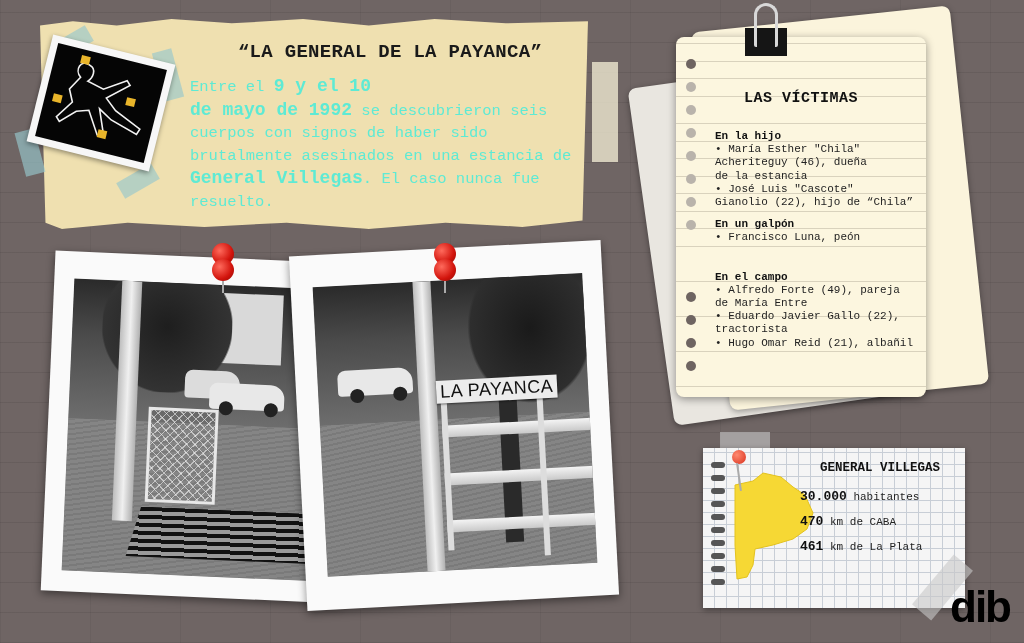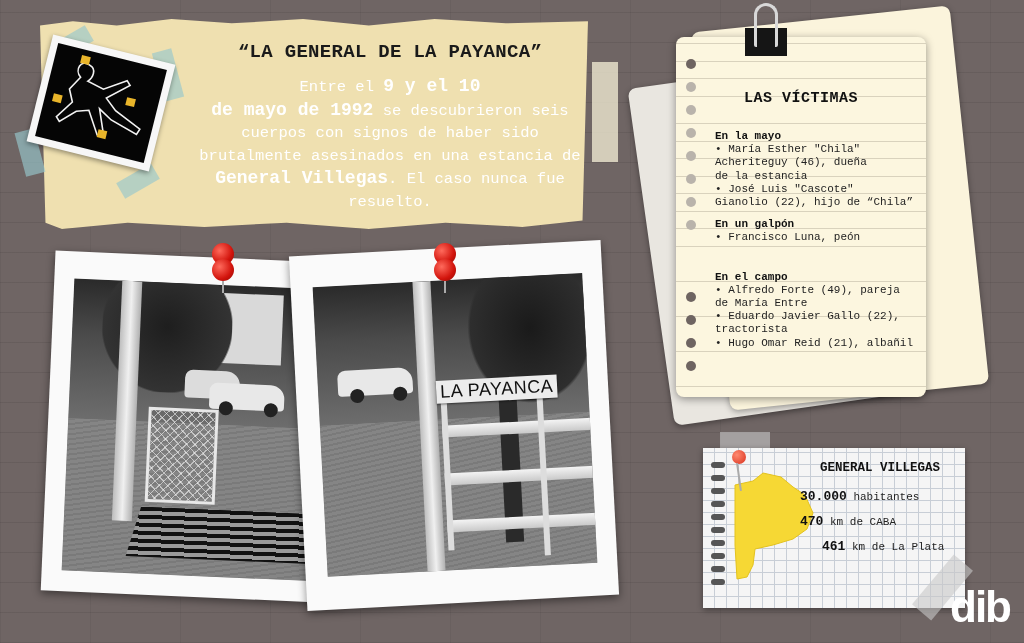--- a/index.html
+++ b/index.html
@@ -19,22 +19,22 @@
     box-shadow: 0 2px 6px rgba(0,0,0,0.35);
     clip-path: polygon(0 4%, 6% 2%, 14% 4%, 24% 1%, 35% 3%, 48% 1%, 60% 4%, 72% 1%, 85% 3%, 100% 2%, 99% 96%, 88% 99%, 74% 97%, 60% 100%, 45% 97%, 30% 99%, 16% 97%, 4% 100%, 1% 97%);
   }
   .header-inner { position: absolute; left: 40px; top: 17px; width: 548px; height: 212px; }
   .header-title {
     position: absolute; left: 150px; top: 24px; width: 400px; text-align: center;
     font-family: "Liberation Mono", monospace; font-weight: bold; font-size: 19px; color: #1a1a1a;
     letter-spacing: 0.3px;
   }
   .header-body {
-    position: absolute; left: 150px; top: 58px; width: 400px; text-align: center;
-    font-family: "Liberation Mono", monospace; font-size: 15.5px; line-height: 22.5px; color: #ffffff;
+    position: absolute; left: 150px; top: 58px; width: 400px; 
+    font-family: "Liberation Mono", monospace; font-size: 15.5px; line-height: 22.5px; color: #5eead4;
   }
   .header-body b { font-size: 18px; }
   .tape { position: absolute; background: rgba(150,200,205,0.65); }
   .side-strip {
     position: absolute; left: 592px; top: 62px; width: 26px; height: 100px;
     background: rgba(245,240,215,0.75);
   }
   
   .crime-polaroid {
     position: absolute; left: 38px; top: 48px; width: 126px; height: 110px;
@@ -112,21 +112,21 @@
   .spiral { position: absolute; left: 8px; width: 14px; height: 6px; border-radius: 3px; background: #555; }
   .yellow-map {
     position: absolute; left: 733px; top: 465px; width: 85px; height: 115px;
   }
   .vill-title { position: absolute; left: 800px; top: 461px; width: 160px; text-align: center; font-weight: bold; font-size: 12.5px; color: #111; }
   .vill-line { position: absolute; left: 800px; width: 160px; text-align: left; font-size: 11px; color: #222; }
   .vill-line b { font-size: 13px; color: #111; }
   .tape-gray { position: absolute; background: rgba(200,200,200,0.6); }
   .logo {
     position: absolute; left: 950px; top: 585px; font-family: "Liberation Sans", sans-serif;
-    font-weight: bold; font-size: 44px; color: #ffffff; letter-spacing: -2px; line-height: 44px;
+    font-weight: bold; font-size: 44px; color: #000000; letter-spacing: -2px; line-height: 44px;
   }
 </style>
 </head>
 <body>
 
 <div class="header-note"></div>
 <div class="side-strip"></div>
 <div class="header-inner">
   <div class="header-title">“LA GENERAL DE LA PAYANCA”</div>
   <div class="header-body">
@@ -208,21 +208,21 @@
   <div class="hole" style="top:114px;"></div>
   <div class="hole" style="top:137px;"></div>
   <div class="hole" style="top:160px;"></div>
   <div class="hole" style="top:183px;"></div>
   <div class="hole dark" style="top:255px;"></div>
   <div class="hole dark" style="top:278px;"></div>
   <div class="hole dark" style="top:301px;"></div>
   <div class="hole dark" style="top:324px;"></div>
   <div class="victims-title">LAS VÍCTIMAS</div>
   <div class="victims-list">
-    <div class="victims-section-title">En la mayo</div>
+    <div class="victims-section-title">En la hijo</div>
     <div>• María Esther "Chila"</div>
     <div>Acheriteguy (46), dueña</div>
     <div>de la estancia</div>
     <div>• José Luis "Cascote"</div>
     <div>Gianolio (22), hijo de “Chila”</div>
     <div class="victims-section-title" style="margin-top:9px;">En un galpón</div>
     <div>• Francisco Luna, peón</div>
     <div class="victims-section-title" style="margin-top:26px;">En el campo</div>
     <div>• Alfredo Forte (49), pareja</div>
     <div>de María Entre</div>
@@ -248,16 +248,16 @@
   <div class="spiral" style="top:131px;"></div>
 </div>
 <svg class="yellow-map" viewBox="0 0 85 115">
   <path d="M2 20 L20 16 L30 8 L48 12 L60 22 L72 30 L80 48 L74 64 L60 74 L40 80 L22 84 L20 100 L14 112 L4 114 L2 80 Z" fill="#f6d834" stroke="#e3c21e" stroke-width="1"></path>
 </svg>
 <div style="position:absolute;left:732px;top:450px;width:14px;height:14px;border-radius:50%;background:radial-gradient(circle at 35% 35%,#ff8a70,#d9301c);"></div>
 <div style="position:absolute;left:738px;top:463px;width:2px;height:28px;background:#aaa;transform:rotate(-8deg);"></div>
 <div class="vill-title">GENERAL VILLEGAS</div>
 <div class="vill-line" style="top:489px;"><b>30.000</b><span> habitantes</span></div>
 <div class="vill-line" style="top:514px;"><b>470</b><span> km de CABA</span></div>
-<div class="vill-line" style="top:539px;padding-left:22px;"><b>461</b><span> km de La Plata</span></div>
+<div class="vill-line" style="top:539px;"><b>461</b><span> km de La Plata</span></div>
 <div class="tape-gray" style="left:930px;top:555px;width:25px;height:65px;transform:rotate(40deg);"></div>
 
 <div class="logo">dib</div>
 
 </body></html>

